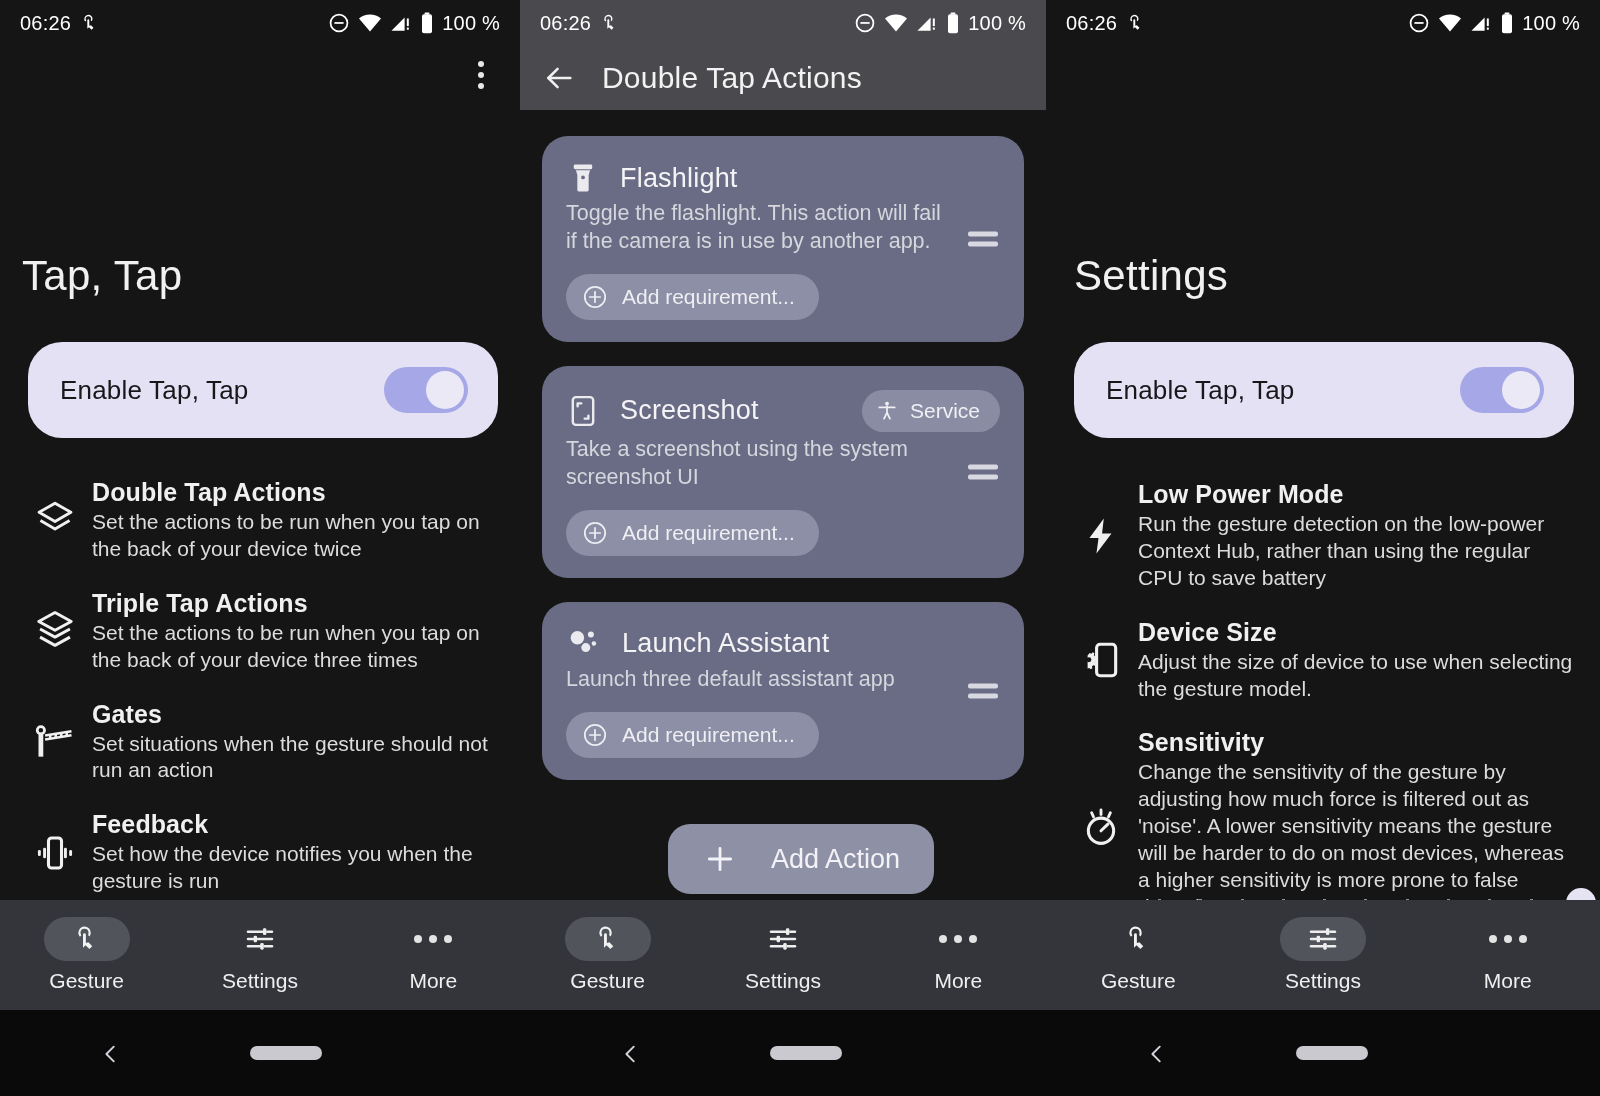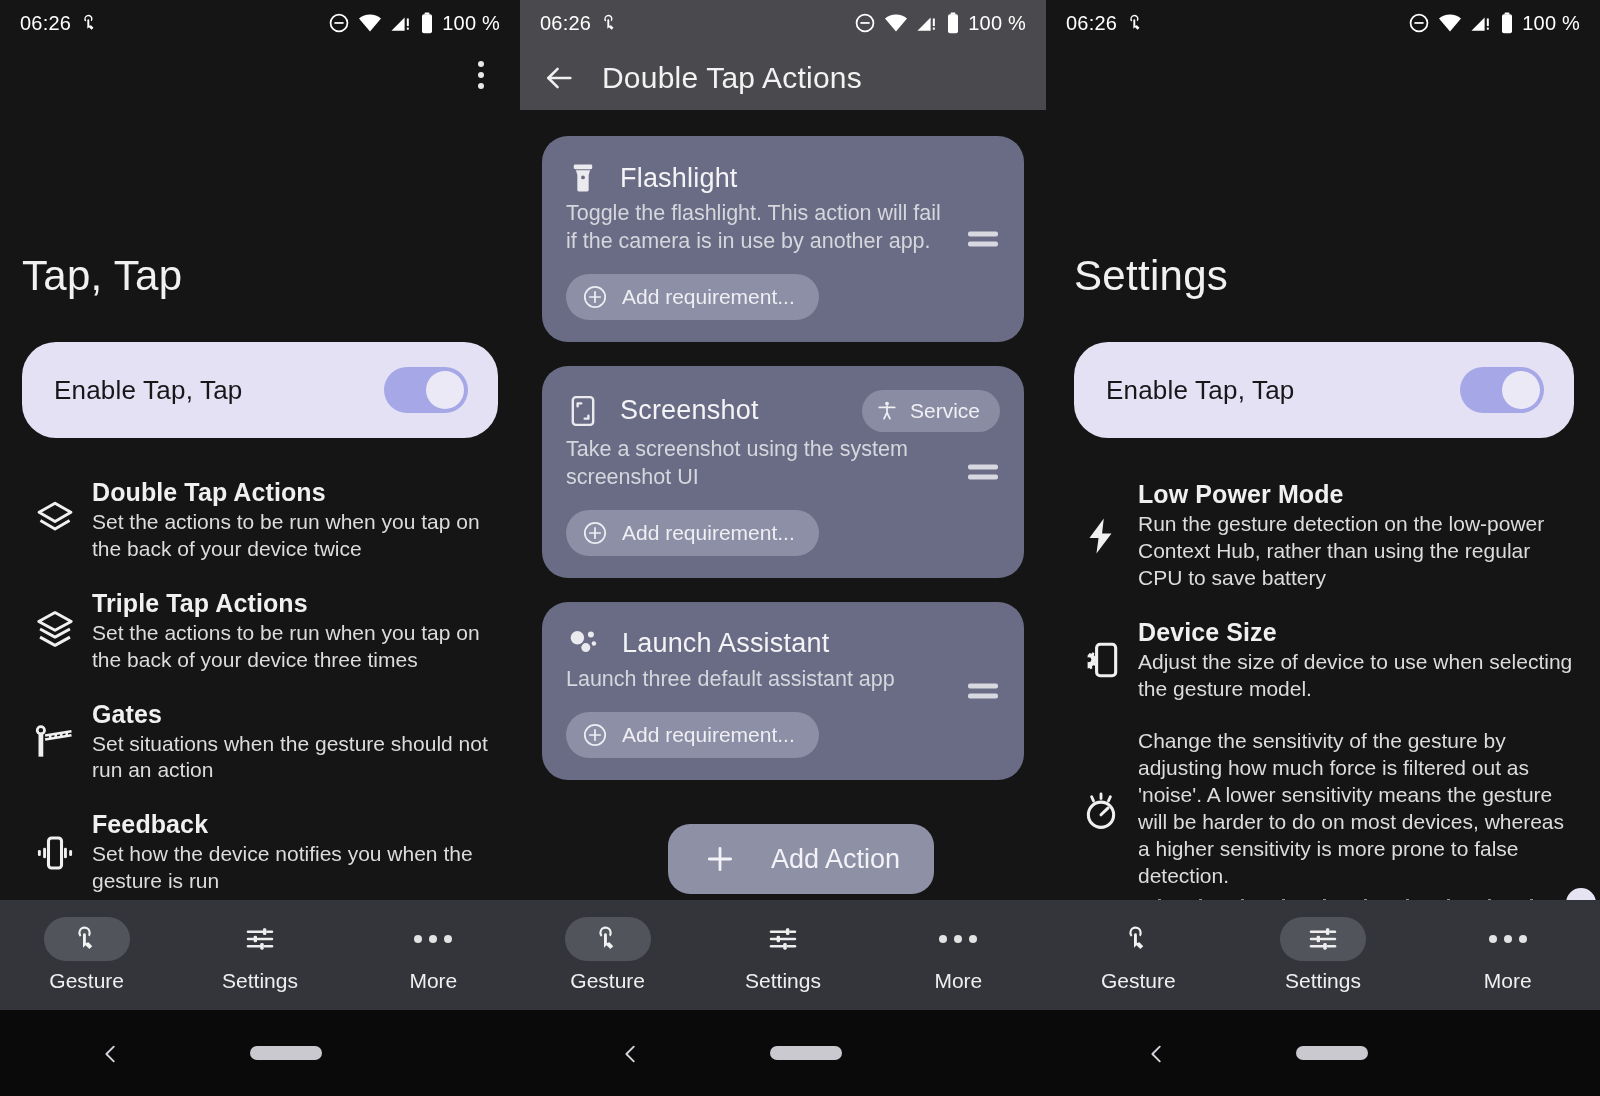--- a/index.html
+++ b/index.html
@@ -36,21 +36,21 @@
   .overflow-btn i { width:6px; height:6px; border-radius:50%; background:#e8e8e8; display:block; }
 
   .big-title {
     font-size: 42px; color:#f1f1f1; font-weight:400;
     padding-left: 22px; letter-spacing:.3px;
   }
   .p1 .big-title { padding-top: 206px; }
   .p3 .big-title { padding-top: 206px; padding-left: 28px; }
 
   .enable-card {
-    margin: 42px 22px 0 22px;
+    margin: 42px 22px 0 28px;
     background:#e4e1f4; border-radius: 34px;
     height: 96px; display:flex; align-items:center;
     padding: 0 30px 0 32px;
   }
   .p3 .enable-card { margin-left: 28px; margin-right: 26px; }
   .enable-label { font-size:26px; color:#17171a; letter-spacing:.2px; }
   .switch {
     margin-left:auto; width: 84px; height: 46px; border-radius: 26px;
     background:#a6a7e7; position:relative; flex:none; cursor:pointer;
   }
@@ -612,20 +612,21 @@
             <circle cx="12" cy="15" r="6.6" fill="none" stroke="#f0f0f0" stroke-width="1.6"></circle>
             <path d="M12 15l3.6-3.4" stroke="#f0f0f0" stroke-width="1.6" stroke-linecap="round"></path>
             <g stroke="#f0f0f0" stroke-width="1.5" stroke-linecap="round">
               <path d="M12 4.2v2.3"></path>
                 <path d="M7.1 5.6l1 2.1"></path>
                 <path d="M16.9 5.6l-1 2.1"></path>
             </g>
           </svg>
         </div>
         <div class="row-tx">
+          <div class="row-title">Sensitivity</div>
           <div class="row-sub">Change the sensitivity of the gesture by adjusting how much force is filtered out as 'noise'. A lower sensitivity means the gesture will be harder to do on most devices, whereas a higher sensitivity is more prone to false detection.</div>
         </div>
       </div>
     </div>
 
     <div class="advanced-ghost">
       <span class="ag-ic">
         <svg width="48" height="48" viewBox="0 0 24 24">
           <circle cx="8.6" cy="9.4" r="4.6" fill="none" stroke="#3a3a40" stroke-width="2.2"></circle>
           <circle cx="15.4" cy="16" r="3.6" fill="none" stroke="#3a3a40" stroke-width="2.2"></circle>

